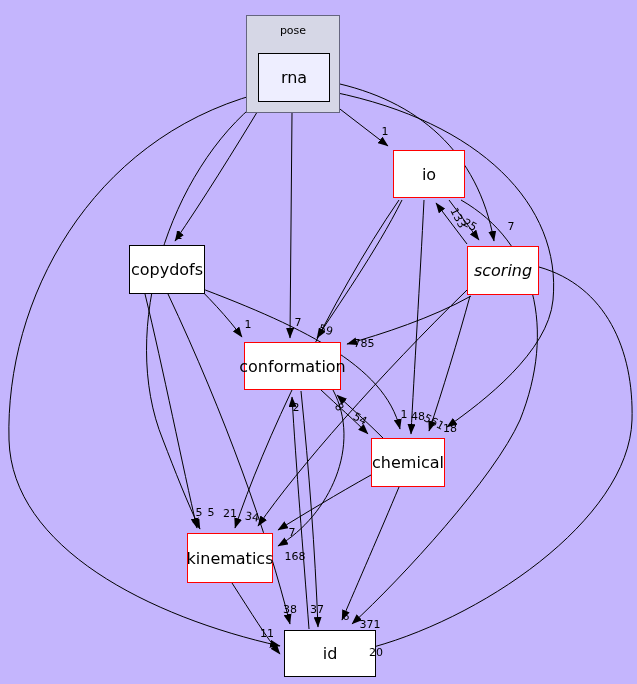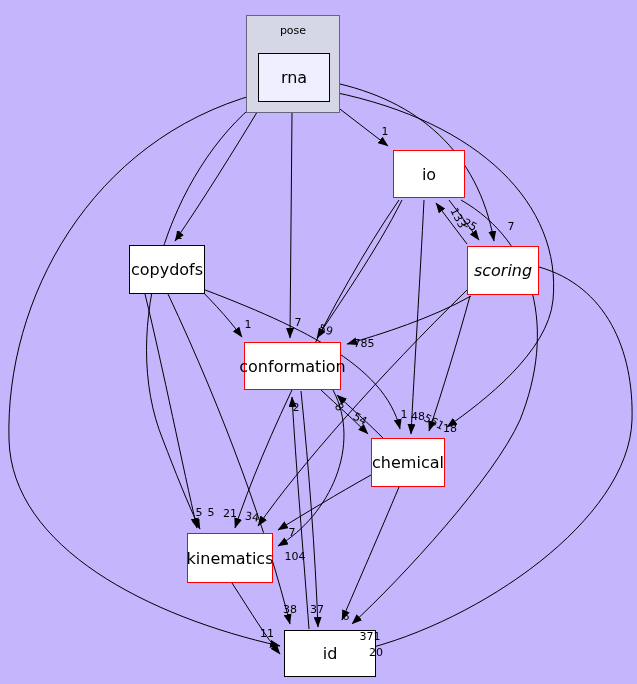--- a/index.html
+++ b/index.html
@@ -93,31 +93,31 @@
   <span class="elabel" style="left:179px;top:235px;">1</span>
   <span class="elabel" style="left:511px;top:226px;">7</span>
   <span class="elabel" style="left:298px;top:322px;">7</span>
   <span class="elabel" style="left:211px;top:512px;">5</span>
   <span class="elabel" style="left:267px;top:633px;">11</span>
   <span class="elabel" style="left:450px;top:428px;">18</span>
   <span class="elabel r28" style="left:470px;top:225px;">25</span>
   <span class="elabel r15" style="left:326px;top:330px;">59</span>
   <span class="elabel" style="left:418px;top:416px;">48</span>
   <span class="elabel" style="left:230px;top:513px;">21</span>
-  <span class="elabel" style="left:370px;top:624px;margin-top:12px;">371</span>
+  <span class="elabel" style="left:370px;top:624px;">371</span>
   <span class="elabel r62" style="left:458px;top:218px;">133</span>
   <span class="elabel" style="left:364px;top:343px;">785</span>
   <span class="elabel r28" style="left:434px;top:422px;">561</span>
   <span class="elabel r10" style="left:252px;top:517px;">34</span>
   <span class="elabel" style="left:376px;top:652px;">20</span>
   <span class="elabel" style="left:248px;top:324px;">1</span>
   <span class="elabel" style="left:404px;top:414px;">1</span>
   <span class="elabel" style="left:199px;top:512px;">5</span>
   <span class="elabel" style="left:290px;top:609px;">38</span>
   <span class="elabel r28" style="left:360px;top:419px;">54</span>
   <span class="elabel r55" style="left:339px;top:407px;">8</span>
-  <span class="elabel" style="left:295px;top:556px;">104</span>
+  <span class="elabel" style="left:295px;top:556px;">168</span>
   <span class="elabel" style="left:292px;top:532px;">7</span>
   <span class="elabel" style="left:317px;top:609px;">37</span>
   <span class="elabel" style="left:296px;top:407px;">2</span>
   <span class="elabel" style="left:346px;top:616px;">6</span>
 
 </div>
 
 </body></html>

